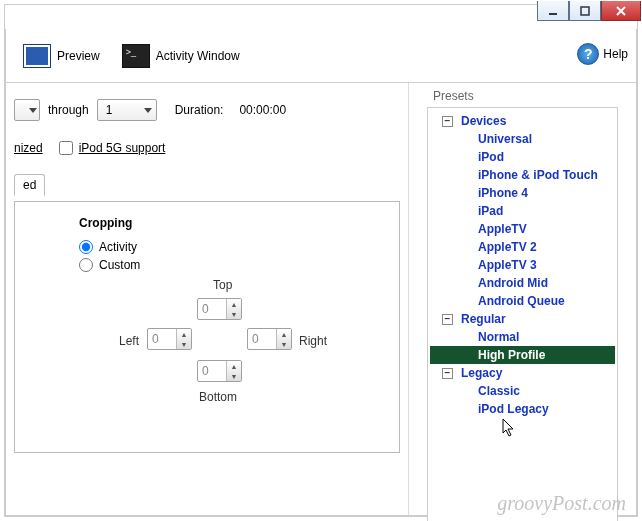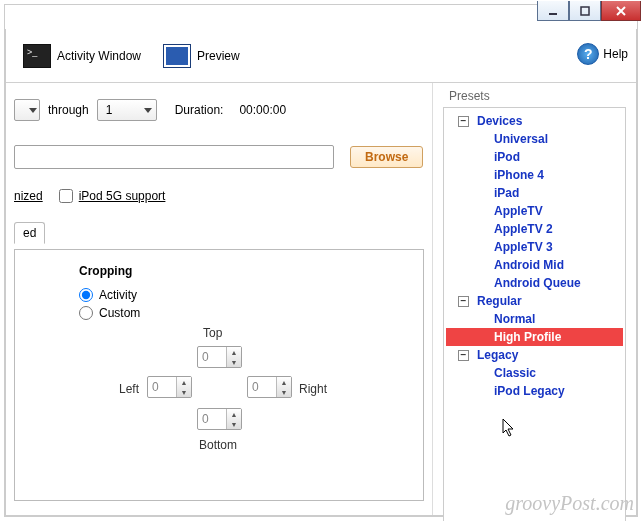--- a/index.html
+++ b/index.html
@@ -37,32 +37,32 @@
   .panel h4{font-weight:bold;font-size:12px;margin-bottom:10px; padding-left:48px;}
   .radio{display:flex;align-items:center;gap:6px;margin:4px 0; padding-left:48px;}
   .radio input{width:14px;height:14px;}
   .cropgrid{position:relative;width:260px;height:150px;margin-left:60px;margin-top:6px;}
   .spin{display:inline-flex;align-items:center;border:1px solid #a0a0a0;border-radius:2px;background:#fff;height:22px;}
   .spin input{border:none;width:28px;text-align:left;padding:0 4px;color:#888;outline:none;}
   .spin .btns{display:flex;flex-direction:column;background:linear-gradient(#fff,#ddd);border-left:1px solid #bbb;}
   .spin .btns span{height:10px;width:14px;display:flex;align-items:center;justify-content:center;font-size:7px;color:#555;cursor:pointer;}
   .clabel{color:#333;position:absolute;}
   
-  .presets { width:204px; border-left:1px solid #ddd; padding:4px 8px;}
+  .presets { width:228px; border-left:1px solid #ddd; padding:4px 16px;}
   .presets-title{color:#666;padding:2px 8px 4px 8px;}
   .preset-body{border:1px solid #ccc;margin:0 2px;height:440px;overflow:auto;background:#fff;}
   .tree{padding:4px 2px;}
   .tnode{display:flex;align-items:center;gap:4px;padding:2px 4px;cursor:pointer;white-space:nowrap;}
   .tnode.cat{color:#1735c3;font-weight:bold;}
   .tnode.leaf{color:#1735c3;font-weight:bold;padding-left:48px;}
-  .tnode.sel{background:#ef4444;color:#fff;text-align:center;}
+  .tnode.sel{background:#14532d;color:#fff;text-align:center;}
   .tw{width:11px;height:11px;border:1px solid #888;display:inline-flex;align-items:center;justify-content:center;font-size:10px;line-height:1;color:#333;background:#fff;margin-right:4px;}
   .catpad{padding-left:12px;}
   .cursor{position:absolute;width:14px;height:20px;pointer-events:none;}
-  .watermark{position:absolute;right:8px;bottom:6px;color:#c4c4c4;font-family:Georgia,serif;font-style:italic;font-size:20px;}
+  .watermark{position:absolute;right:16px;bottom:6px;color:#c4c4c4;font-family:Georgia,serif;font-style:italic;font-size:20px;}
 </style>
 </head>
 <body>
 
 <div class="frame">
   <div class="titlebar">
     <div class="winbtn">
         <svg viewBox="0 0 12 12">
           <line x1="2" y1="9" x2="10" y2="9" stroke="#334" stroke-width="2"></line>
         </svg>
@@ -76,26 +76,26 @@
         <svg viewBox="0 0 12 12">
           <line x1="2" y1="2" x2="10" y2="10" stroke="#fff" stroke-width="2"></line>
           <line x1="10" y1="2" x2="2" y2="10" stroke="#fff" stroke-width="2"></line>
         </svg>
       </div>
   </div>
 
   <div class="inner">
     <div class="toolbar">
       <div class="tbtn">
+        <span class="ticon prev-ico"></span>
+        <span>Preview</span>
+      </div>
+      <div class="tbtn">
         <span class="ticon act-ico"></span>
         <span>Activity Window</span>
-      </div>
-      <div class="tbtn">
-        <span class="ticon prev-ico"></span>
-        <span>Preview</span>
       </div>
       <div class="help-area">
         <span class="help-ico">?</span>
         <span>Help</span>
       </div>
     </div>
 
     <div class="body">
       <div class="left">
         <div class="row">
@@ -104,24 +104,20 @@
             </span>
           <span>through</span>
           <span class="combo">
             <span>1</span>
               <span class="arr"></span>
           </span>
           <span style="margin-left:10px">Duration:</span>
           <span style="margin-left:8px">00:00:00</span>
         </div>
 
-        <div class="row" style="margin-top:24px">
-          <input class="tbox srcbox" style="">
-          <button class="browse">Browse</button>
-        </div>
 
         <div class="row" style="margin-top:20px;gap:16px;text-decoration:underline;">
           <span>nized</span>
           <label class="chk">
             <input type="checkbox" style="">
             <span>iPod 5G support</span>
           </label>
         </div>
 
         <div class="row" style="margin-top:18px;margin-left:0!important;">
@@ -132,21 +128,21 @@
           <label class="radio">
             <input type="radio" name="crop" checked="" style="">
             <span>Activity</span>
           </label>
           <label class="radio">
             <input type="radio" name="crop" style="">
             <span>Custom</span>
           </label>
 
           <div class="cropgrid">
-            <span class="clabel" style="left:112px;top:0">Top</span>
+            <span class="clabel" style="left:122px;top:0">Top</span>
             <span class="spin" style="position:absolute;left:106px;top:20px">
               <input value="0" style="">
                 <span class="btns">
                   <span>▲</span>
                   <span>▼</span>
                 </span>
             </span>
             <span class="clabel" style="left:28px;top:56px">Left</span>
             <span class="spin" style="position:absolute;left:56px;top:50px">
               <input value="0" style="">
@@ -175,20 +171,21 @@
         </div>
       </div>
 
       <div class="presets">
         <div class="presets-title">Presets</div>
         <div class="preset-body">
           <div class="tree" id="preset-tree">
               <div class="tnode cat catpad"><span class="tw">−</span>Devices</div>
               <div class="tnode leaf">Universal</div>
               <div class="tnode leaf">iPod</div>
+              <div class="tnode leaf">iPhone &amp; iPod Touch</div>
               <div class="tnode leaf">iPhone 4</div>
               <div class="tnode leaf">iPad</div>
               <div class="tnode leaf">AppleTV</div>
               <div class="tnode leaf">AppleTV 2</div>
               <div class="tnode leaf">AppleTV 3</div>
               <div class="tnode leaf">Android Mid</div>
               <div class="tnode leaf">Android Queue</div>
               <div class="tnode cat catpad"><span class="tw">−</span>Regular</div>
               <div class="tnode leaf">Normal</div>
               <div class="tnode leaf sel">High Profile</div>

